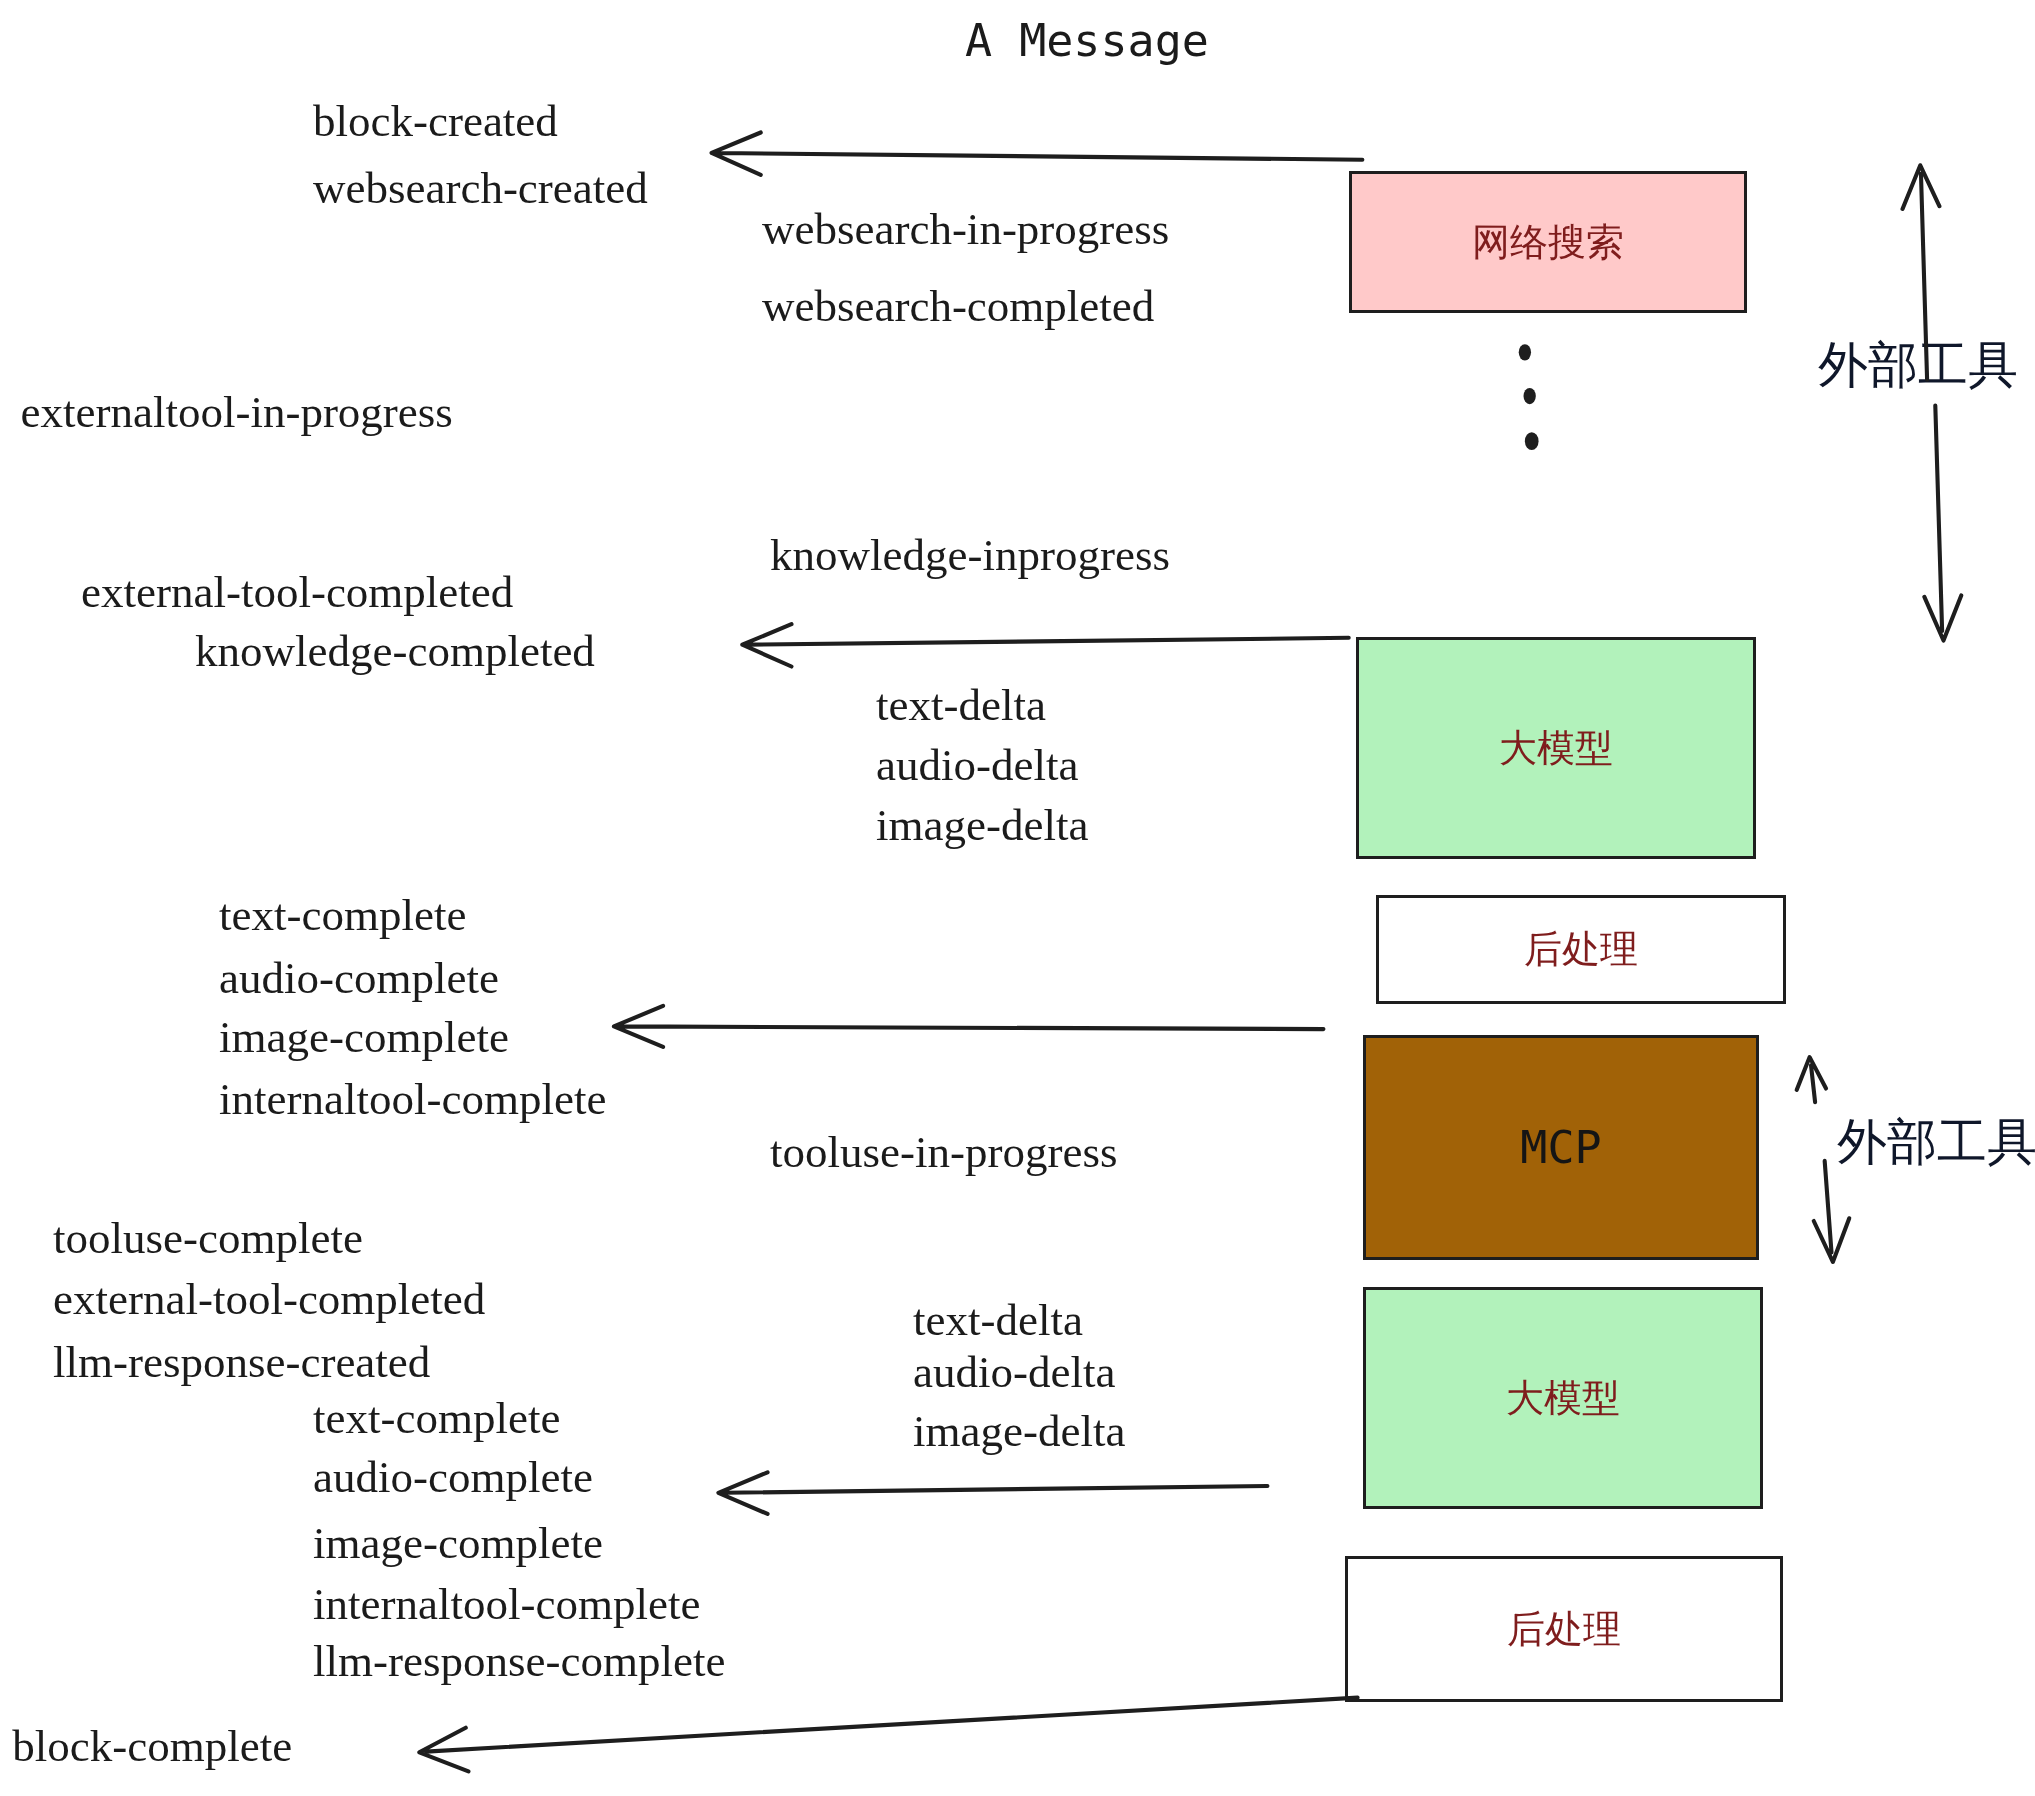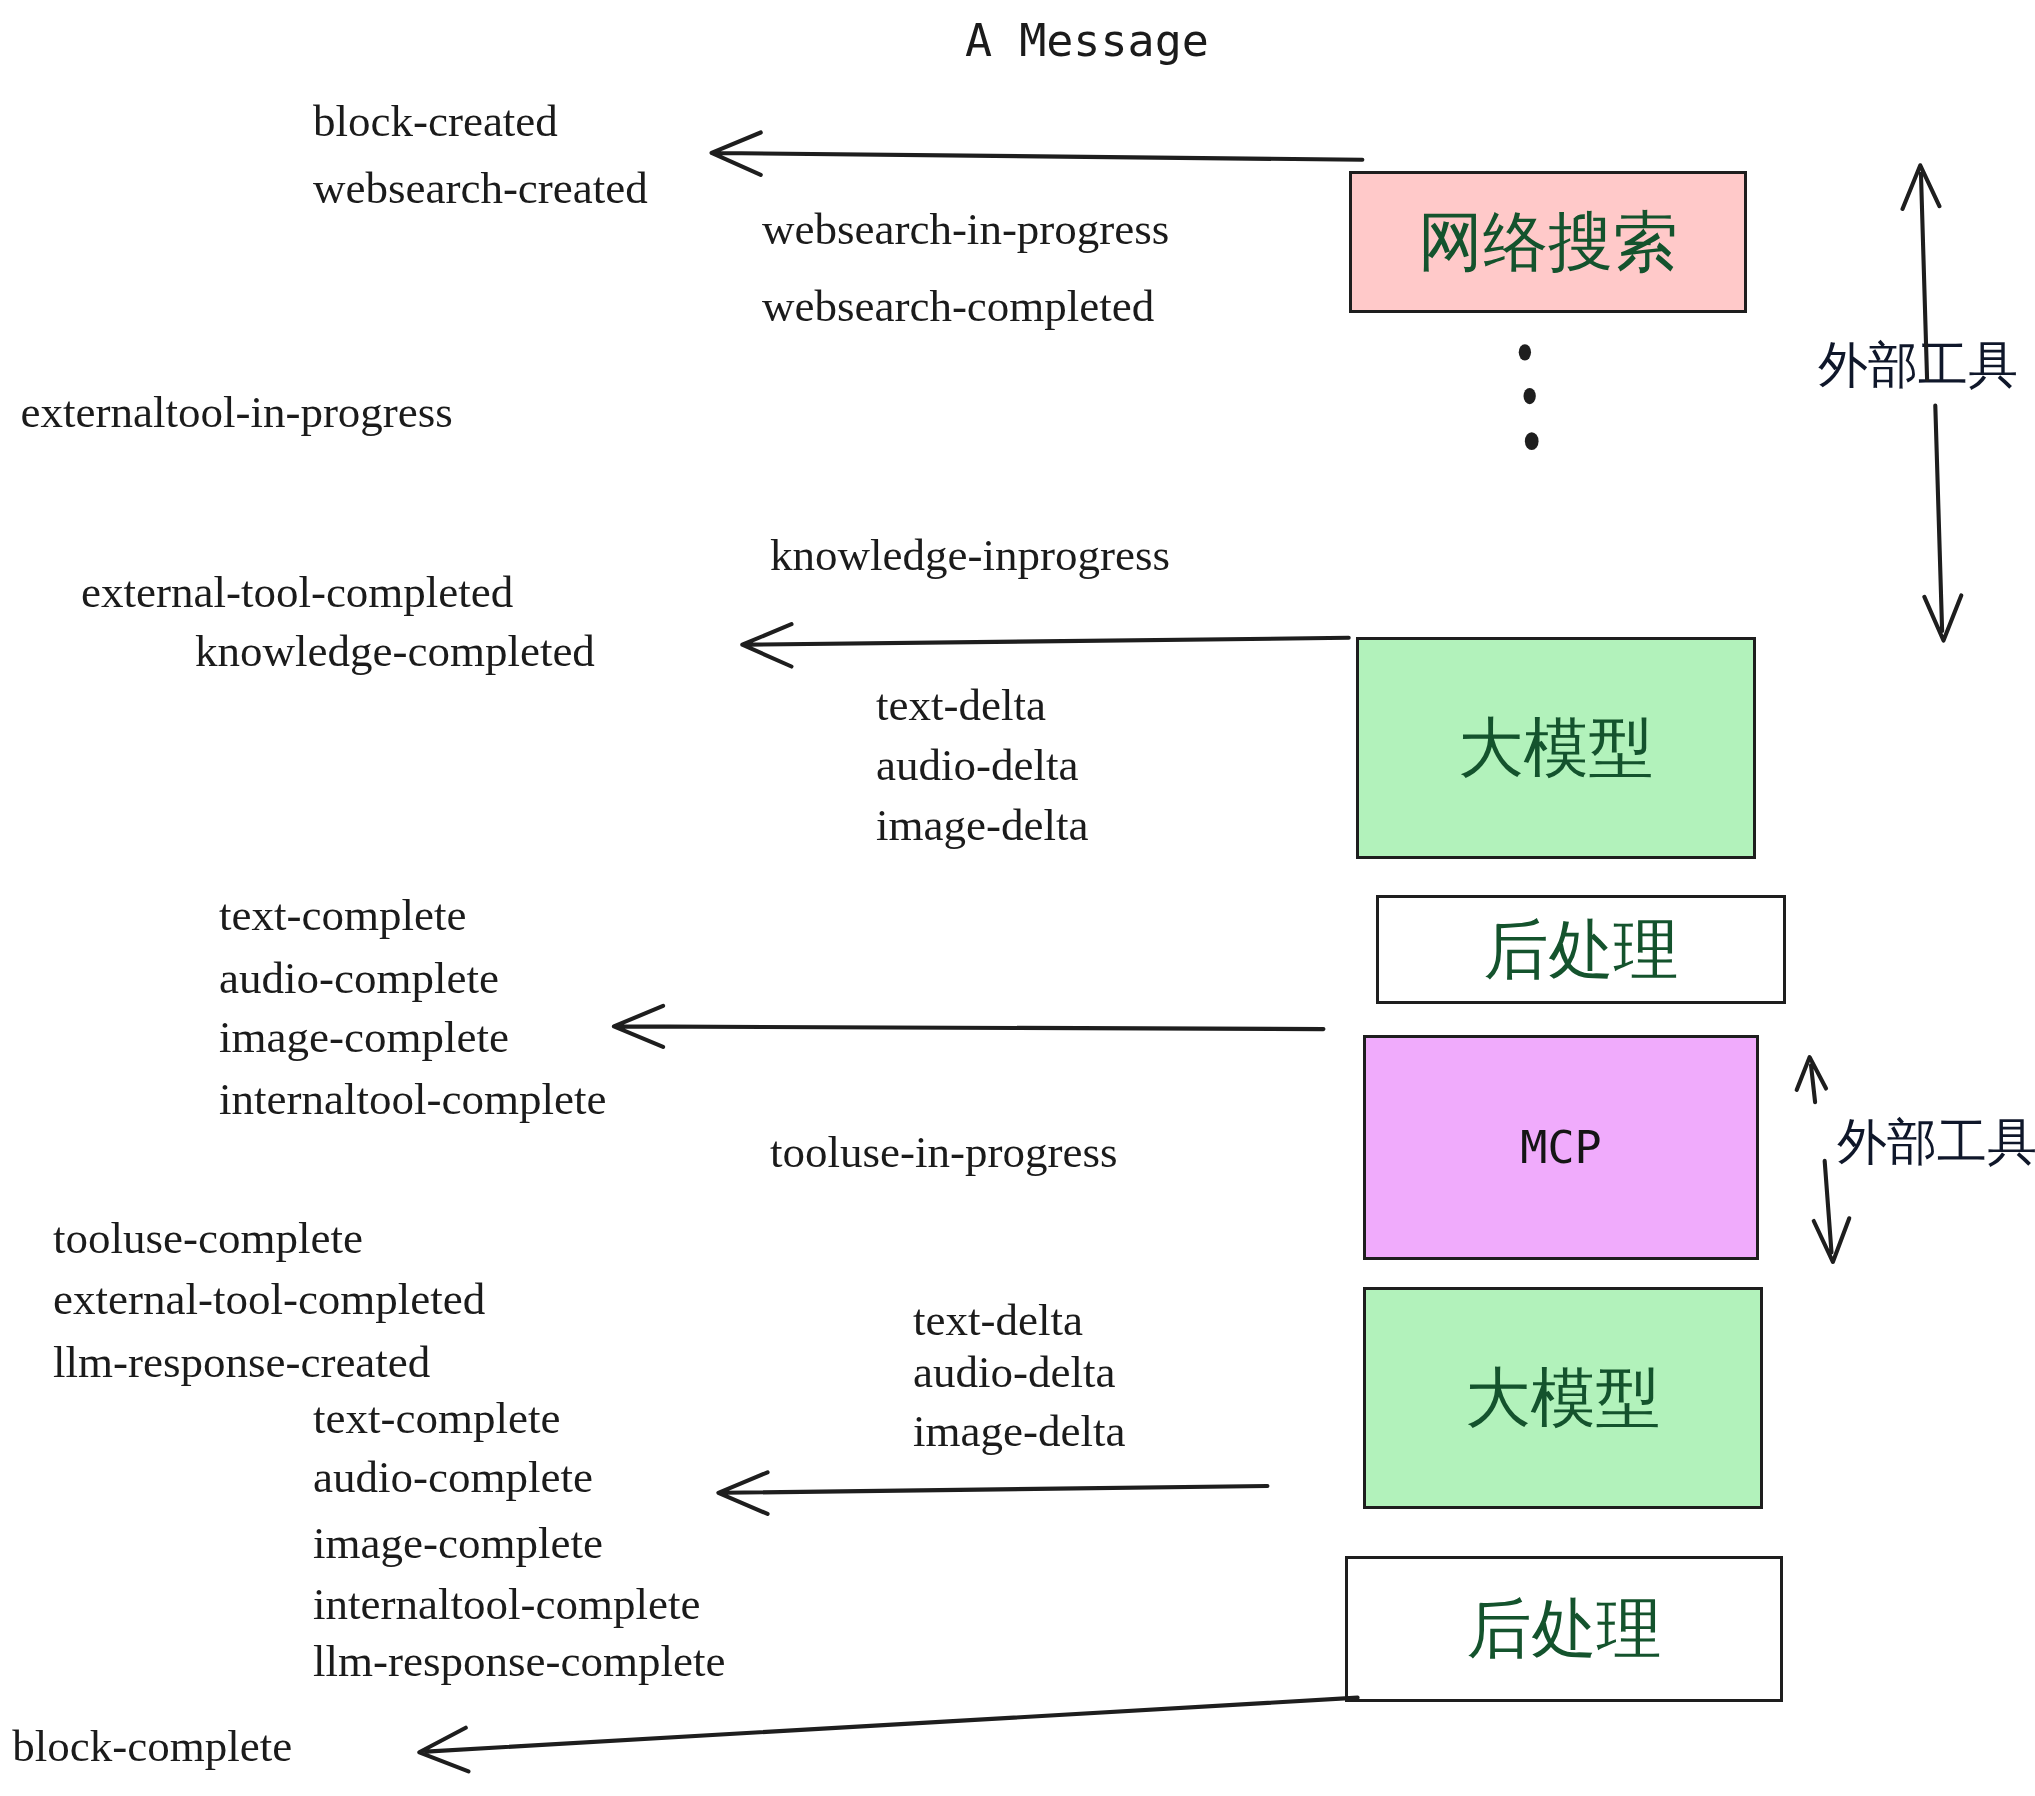--- a/index.html
+++ b/index.html
@@ -2,21 +2,21 @@
 <html style="font-size:11px"><head>
 <meta charset="utf-8">
 <style>
   html,body{margin:0;padding:0;background:#ffffff;}
   #canvas{position:relative;width:2035px;height:1796px;background:#ffffff;overflow:hidden;
           font-family:"DejaVu Sans Mono",monospace;color:#1b1b1b;border-radius:19px;}
   .event{position:absolute;font-size:45px;line-height:1.15;white-space:nowrap;color:#1b1b1b;font-family:Liberation Serif, serif;}
   .title{position:absolute;font-size:45px;white-space:nowrap;color:#1b1b1b;}
   .box{position:absolute;border:3.4px solid #1e1e1e;box-sizing:border-box;
        display:flex;align-items:center;justify-content:center;background:#fff;}
-  .box-label{font-family:Liberation Mono, monospace;font-size:65px;color:#14532d;white-space:nowrap;}
+  .box-label{font-family:Liberation Mono, monospace;font-size:38px;color:#7f1d1d;white-space:nowrap;}
   .box-label-mono{font-family:"DejaVu Sans Mono",monospace;font-size:45px;color:#151515;white-space:nowrap;}
   .side-label{position:absolute;font-family:"Liberation Sans","DejaVu Sans",sans-serif;
               font-size:50px;color:#0f172a;white-space:nowrap;}
   svg.overlay{position:absolute;left:0;top:0;width:2035px;height:1796px;pointer-events:none;}
 </style>
 </head>
 <body>
 
 <div id="canvas">
 
@@ -28,21 +28,21 @@
 
 
   <div class="box" style="left: 1356px; top: 637px; width: 400px; height: 222px; background: rgb(178, 242, 187);">
     <span class="box-label">大模型</span>
   </div>
 
   <div class="box" style="left: 1376px; top: 895px; width: 410px; height: 109px; background: rgb(255, 255, 255);">
     <span class="box-label">后处理</span>
   </div>
 
-  <div class="box" style="left: 1363px; top: 1035px; width: 396px; height: 225px; background: #f0abfc;">
+  <div class="box" style="left: 1363px; top: 1035px; width: 396px; height: 225px; background: #a16207;">
     <span class="box-label-mono">MCP</span>
   </div>
 
   <div class="box" style="left: 1363px; top: 1287px; width: 400px; height: 222px; background: rgb(178, 242, 187);">
     <span class="box-label">大模型</span>
   </div>
 
   <div class="box" style="left: 1345px; top: 1556px; width: 438px; height: 146px; background: rgb(255, 255, 255);">
     <span class="box-label">后处理</span>
   </div>

